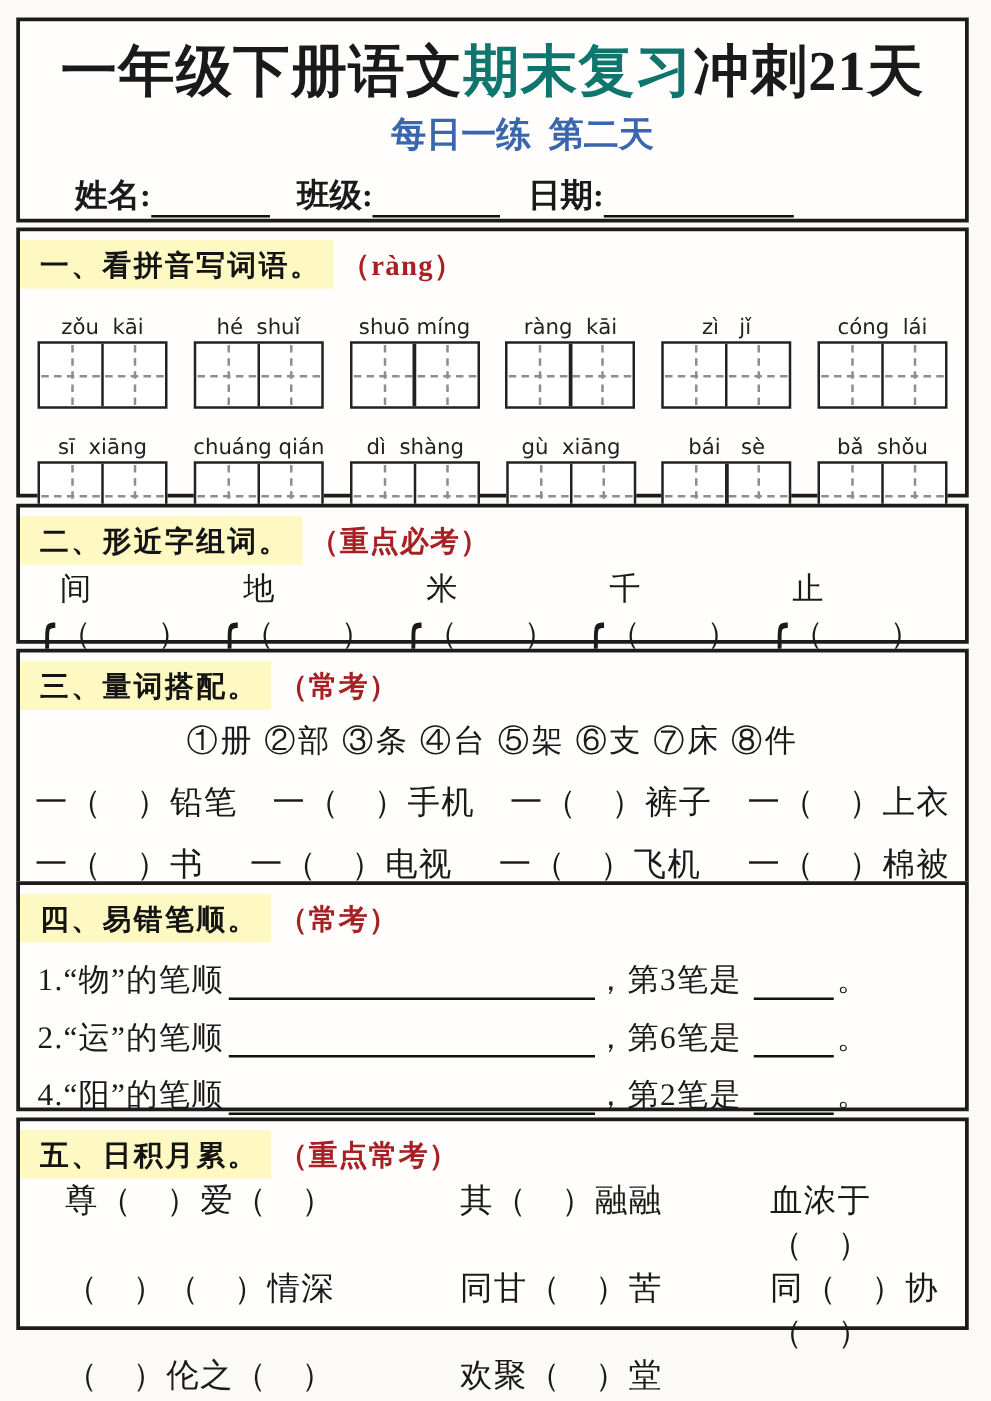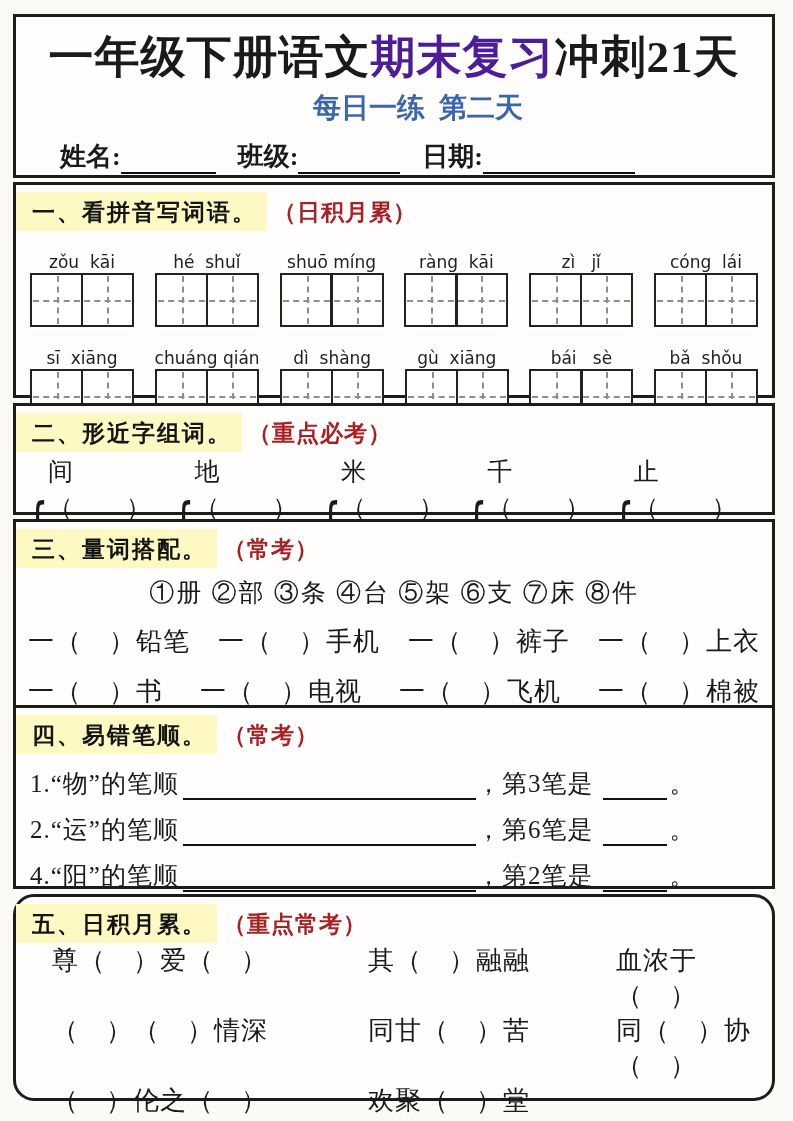--- a/index.html
+++ b/index.html
@@ -10,24 +10,24 @@
   }
   .box{
     position:absolute;left:13px;width:762px;box-sizing:border-box;
     background:#fffefd;border:3px solid #1c1c1c;
   }
   .hdr-box{top:14px;height:164px;}
   .s1{top:182px;height:216px;}
   .s2{top:403px;height:112px;}
   .s3{top:519px;height:204px;}
   .s4{top:705px;height:184px;}
-  .s5{top:894px;height:207px;border-radius:21px;}
+  .s5{top:894px;height:170px;}
 
   .title{font-size:45px;font-weight:800;text-align:center;margin-top:16px;letter-spacing:1px;line-height:1.1;}
-  .title .red{color:#4c1d95;}
+  .title .red{color:#0f766e;}
   .subtitle{color:#3a66ae;font-size:28px;font-weight:700;text-align:center;margin-top:6px;white-space:pre;padding-left:48px;}
   .inforow{display:flex;align-items:flex-end;margin:12px 0 0 44px;font-size:26px;font-weight:700;}
   .blank{display:inline-block;border-bottom:2.5px solid #111;height:1.05em;}
   .blank.b-name{width:95px;margin-right:22px;}
   .blank.b-cls{width:102px;margin-right:22px;}
   .blank.b-date{width:152px;}
 
   .sec-head{display:flex;align-items:baseline;margin:7px 0 0 0;}
   .chip{background:#fef9c3;color:#141414;font-weight:700;font-size:23px;padding:5px 10px 3px 16px;letter-spacing:2px;}
   .note{color:#a82023;font-weight:700;font-size:23px;margin-left:6px;letter-spacing:1px;}
@@ -75,21 +75,21 @@
     <span>班级:</span>
     <span class="blank b-cls"></span>
     <span>日期:</span>
     <span class="blank b-date"></span>
   </div>
 </div>
 
 <div class="box s1">
   <div class="sec-head">
     <span class="chip">一、看拼音写词语。</span>
-    <span class="note">（日积月累）</span>
+    <span class="note">（ràng）</span>
   </div>
 
   <div class="pyrow">
     <div class="wunit">
       <span class="py">zǒu  kāi</span>
       <div class="gridpair">
           <span class="gp-h"></span>
           <span class="gp-v q1"></span>
           <span class="gp-v q3"></span>
           <span class="gp-mid"></span>

